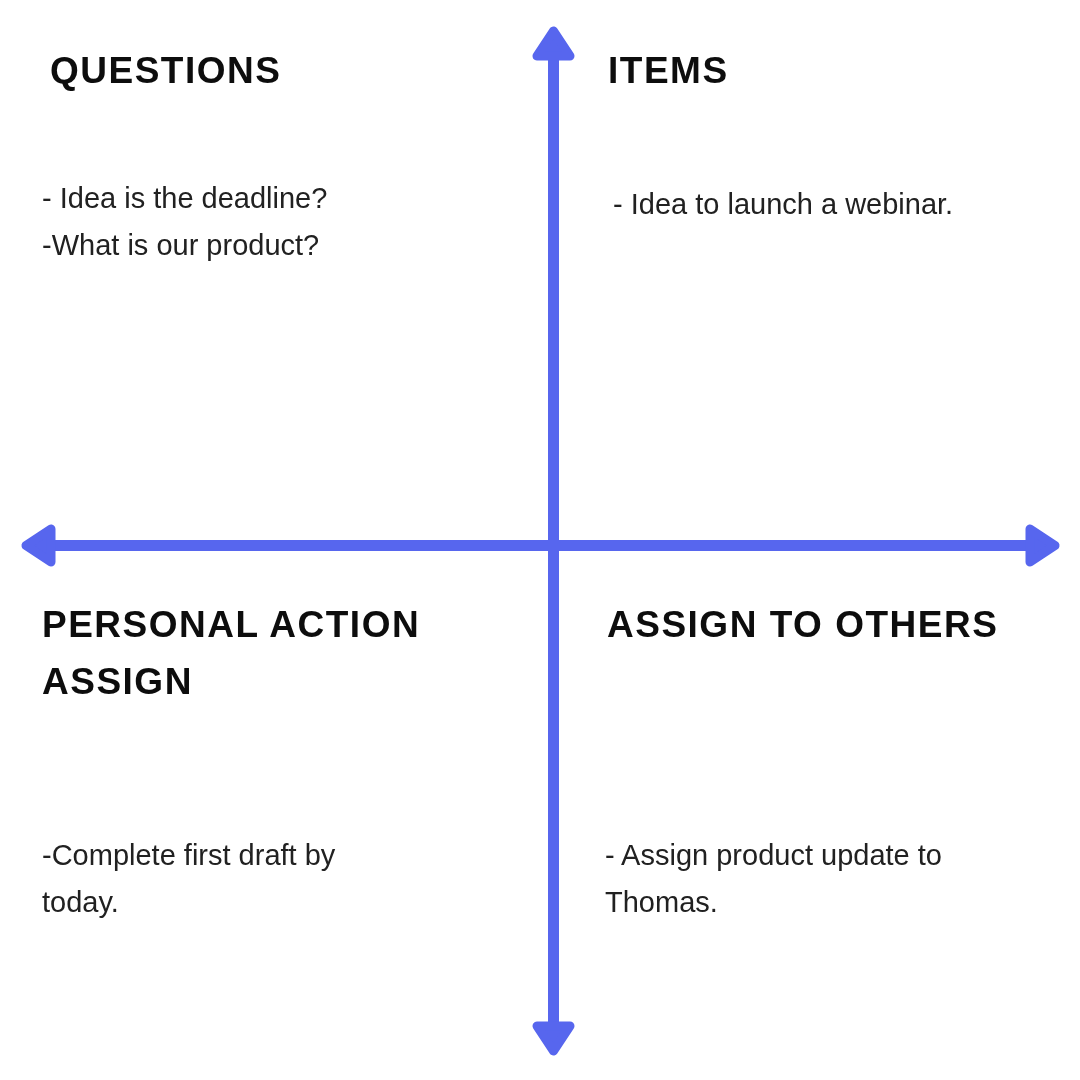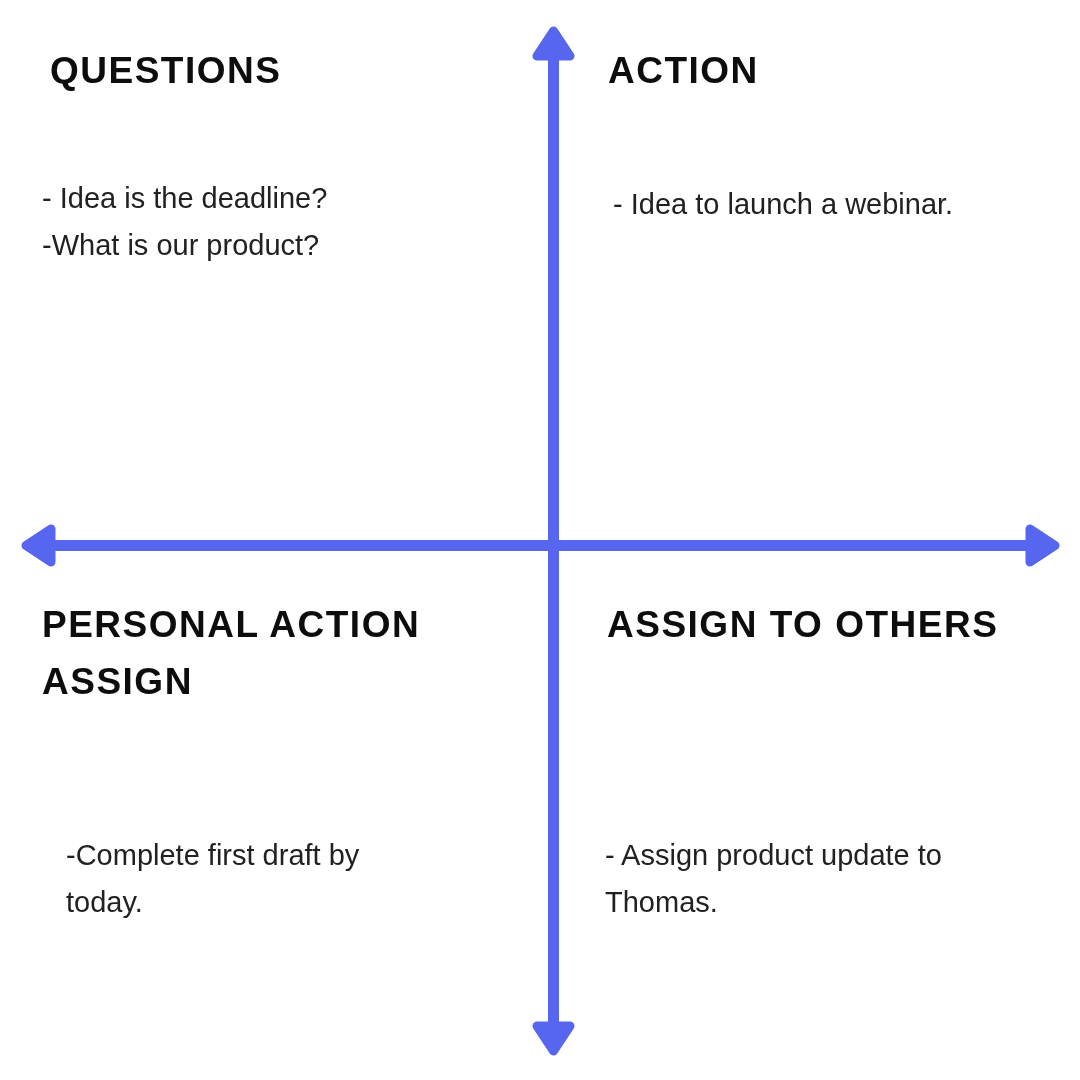--- a/index.html
+++ b/index.html
@@ -32,21 +32,21 @@
     color: #212121;
   }
   
   .q1-title { left: 50px;  top: 42px; }
   .q1-items { left: 42px;  top: 175px; width: 430px; }
   
   .q2-title { left: 608px; top: 42px; }
   .q2-items { left: 605px; top: 181px; width: 450px; margin-left: 8px; }
   
   .q3-title { left: 42px;  top: 596px; width: 440px; }
-  .q3-items { left: 42px;  top: 832px; width: 365px; margin-left: 24px; }
+  .q3-items { left: 42px;  top: 832px; width: 365px; }
   
   .q4-title { left: 607px; top: 596px; width: 440px; }
   .q4-items { left: 605px; top: 832px; width: 415px; }
 </style>
 </head>
 <body>
 
 <div class="canvas">
 
   <svg class="axes-svg" viewBox="0 0 1080 1080" xmlns="http://www.w3.org/2000/svg">
@@ -60,21 +60,21 @@
     <polygon class="axis-fill axis-stroke" points="26,545.5 51,529 51,562" stroke-width="9" stroke-linejoin="round" stroke="#5766EE" fill="#5766EE"></polygon>
     <polygon class="axis-fill axis-stroke" points="1055,545.5 1030,529 1030,562" stroke-width="9" stroke-linejoin="round" stroke="#5766EE" fill="#5766EE"></polygon>
   </svg>
 
   <div class="quad-title q1-title">QUESTIONS</div>
   <div class="quad-items q1-items">
     <div>- Idea is the deadline?</div>
     <div>-What is our product?</div>
   </div>
 
-  <div class="quad-title q2-title">ACTION</div>
+  <div class="quad-title q2-title">ITEMS</div>
   <div class="quad-items q2-items">
     <div>- Idea to launch a webinar.</div>
   </div>
 
   <div class="quad-title q3-title">PERSONAL ACTION ASSIGN</div>
   <div class="quad-items q3-items">
     <div>-Complete first draft by today.</div>
   </div>
 
   <div class="quad-title q4-title">ASSIGN TO OTHERS</div>

